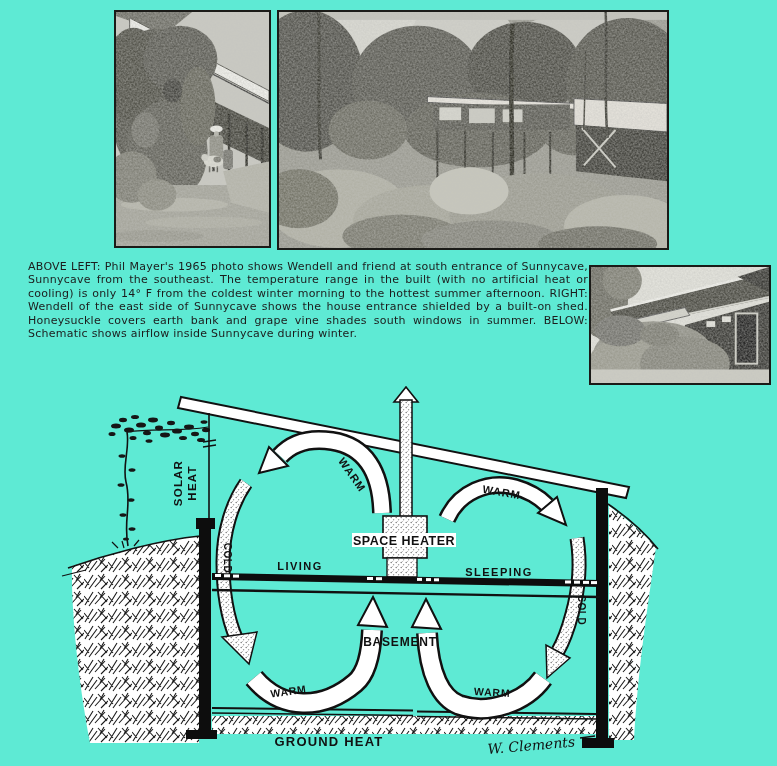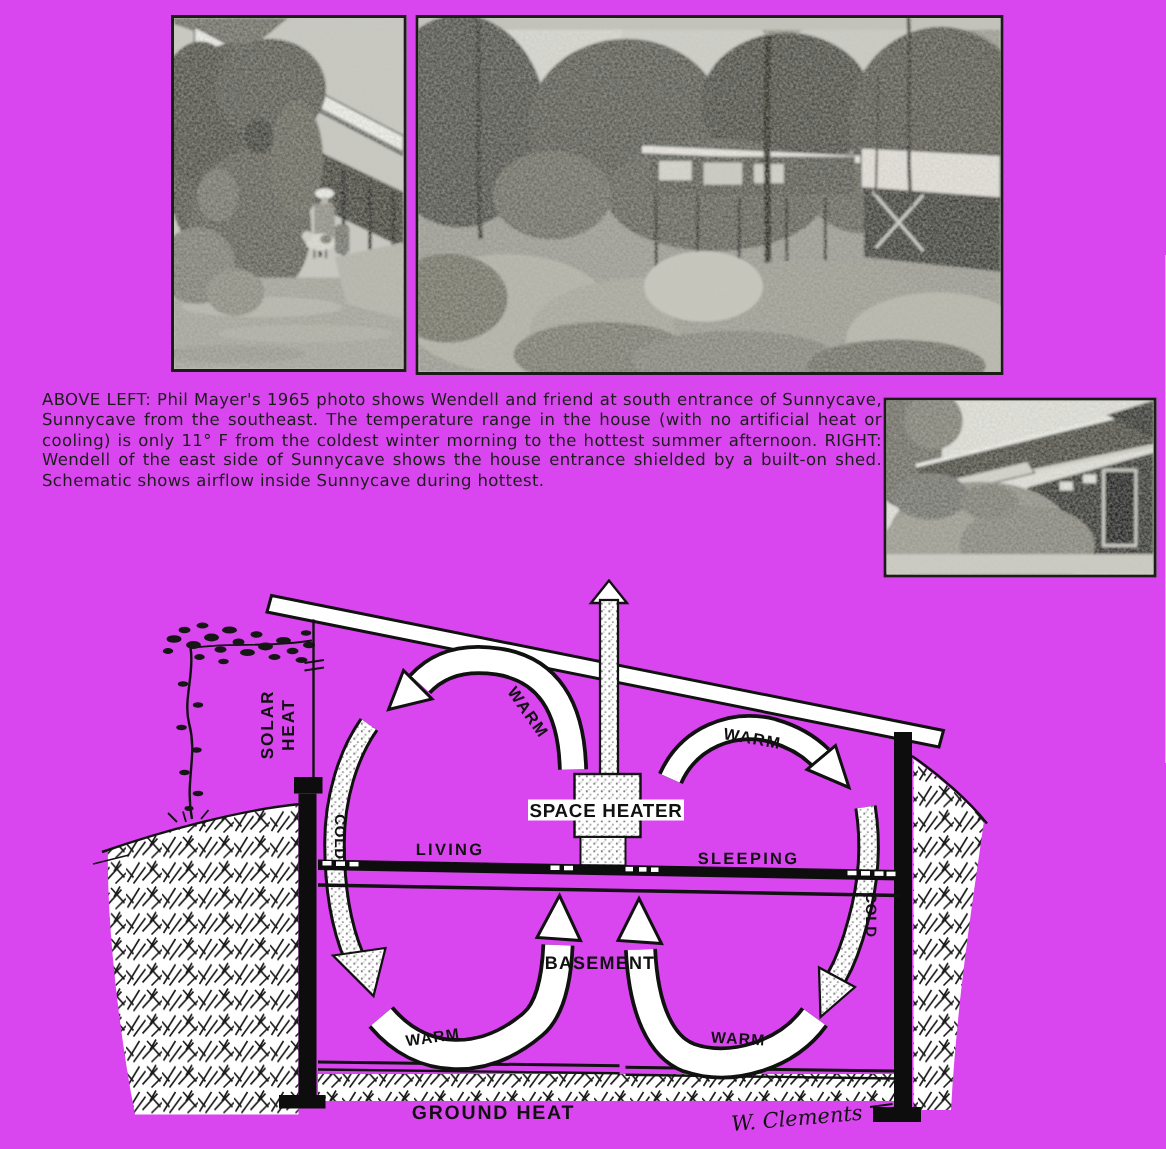--- a/index.html
+++ b/index.html
@@ -1,16 +1,16 @@
 <!DOCTYPE html>
 <html><head>
 <meta charset="utf-8">
 <style>
   html,body{margin:0;padding:0;background:#ffffff;}
-  .page{position:relative;width:777px;height:766px;background:#d946ef;overflow:hidden;
+  .page{position:relative;width:777px;height:766px;background:#5eead4;overflow:hidden;
         font-family:"DejaVu Sans","Liberation Sans",sans-serif;}
   .photo{position:absolute;margin:0;padding:0;border:2px solid #1b1b18;background:#cfcfc8;box-sizing:border-box;}
   .photo svg{display:block;width:100%;height:100%;}
   .photo-left{left:114px;top:10px;width:157px;height:238px;}
   .photo-right{left:277px;top:10px;width:392px;height:240px;}
   .photo-small{left:589px;top:265px;width:182px;height:120px;}
   .caption{position:absolute;left:28px;top:260px;width:560px;color:#1c1c1c;
            font-size:11px;line-height:13.4px;letter-spacing:.25px;}
   .caption p{margin:0;text-align:justify;text-align-last:justify;}
   .caption p.last{text-align-last:left;}
@@ -137,24 +137,25 @@
           <ellipse cx="322" cy="236" rx="60" ry="18" fill="#6d6d63"></ellipse>
           <ellipse cx="192" cy="182" rx="40" ry="24" fill="#c6c6bb"></ellipse>
         </g>
       </g>
       <rect x="0" y="0" width="392" height="240" filter="url(#grain)"></rect>
     </svg>
   </figure>
 
   <div class="caption">
     <p>ABOVE LEFT: Phil Mayer's 1965 photo shows Wendell and friend at south entrance of Sunnycave,</p>
-    <p>Sunnycave from the southeast. The temperature range in the house (with no artificial heat or</p>
-    <p>cooling) is only 11° F from the coldest winter morning to the hottest summer afternoon. RIGHT:</p>
+    <p>Sunnycave from the southeast. The temperature range in the built (with no artificial heat or</p>
+    <p>cooling) is only 14° F from the coldest winter morning to the hottest summer afternoon. RIGHT:</p>
     <p>Wendell of the east side of Sunnycave shows the house entrance shielded by a built-on shed.</p>
-    <p class="last">Schematic shows airflow inside Sunnycave during hottest.</p>
+    <p>Honeysuckle covers earth bank and grape vine shades south windows in summer. BELOW:</p>
+    <p class="last">Schematic shows airflow inside Sunnycave during winter.</p>
   </div>
 
   <figure class="photo photo-small">
     <svg viewBox="0 0 182 120" preserveAspectRatio="none">
       <g filter="url(#soft)">
         <rect x="0" y="0" width="182" height="120" fill="#e4e4dd"></rect>
         <ellipse cx="12" cy="32" rx="26" ry="42" fill="#6a6a60"></ellipse>
         <ellipse cx="32" cy="14" rx="20" ry="20" fill="#7d7d72"></ellipse>
         <g>
           <polygon points="20,46 182,6 182,32 30,64" fill="#45453d"></polygon>

